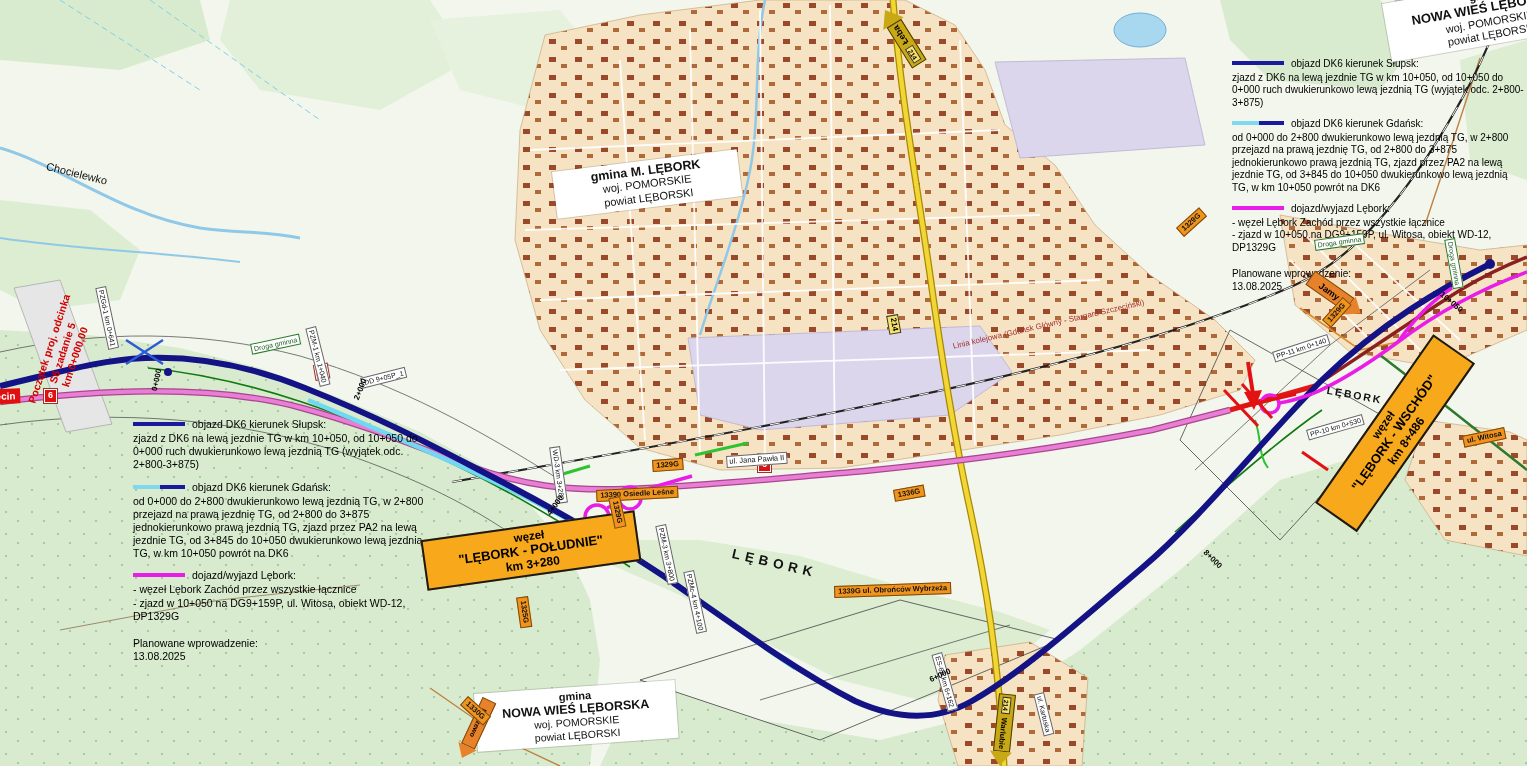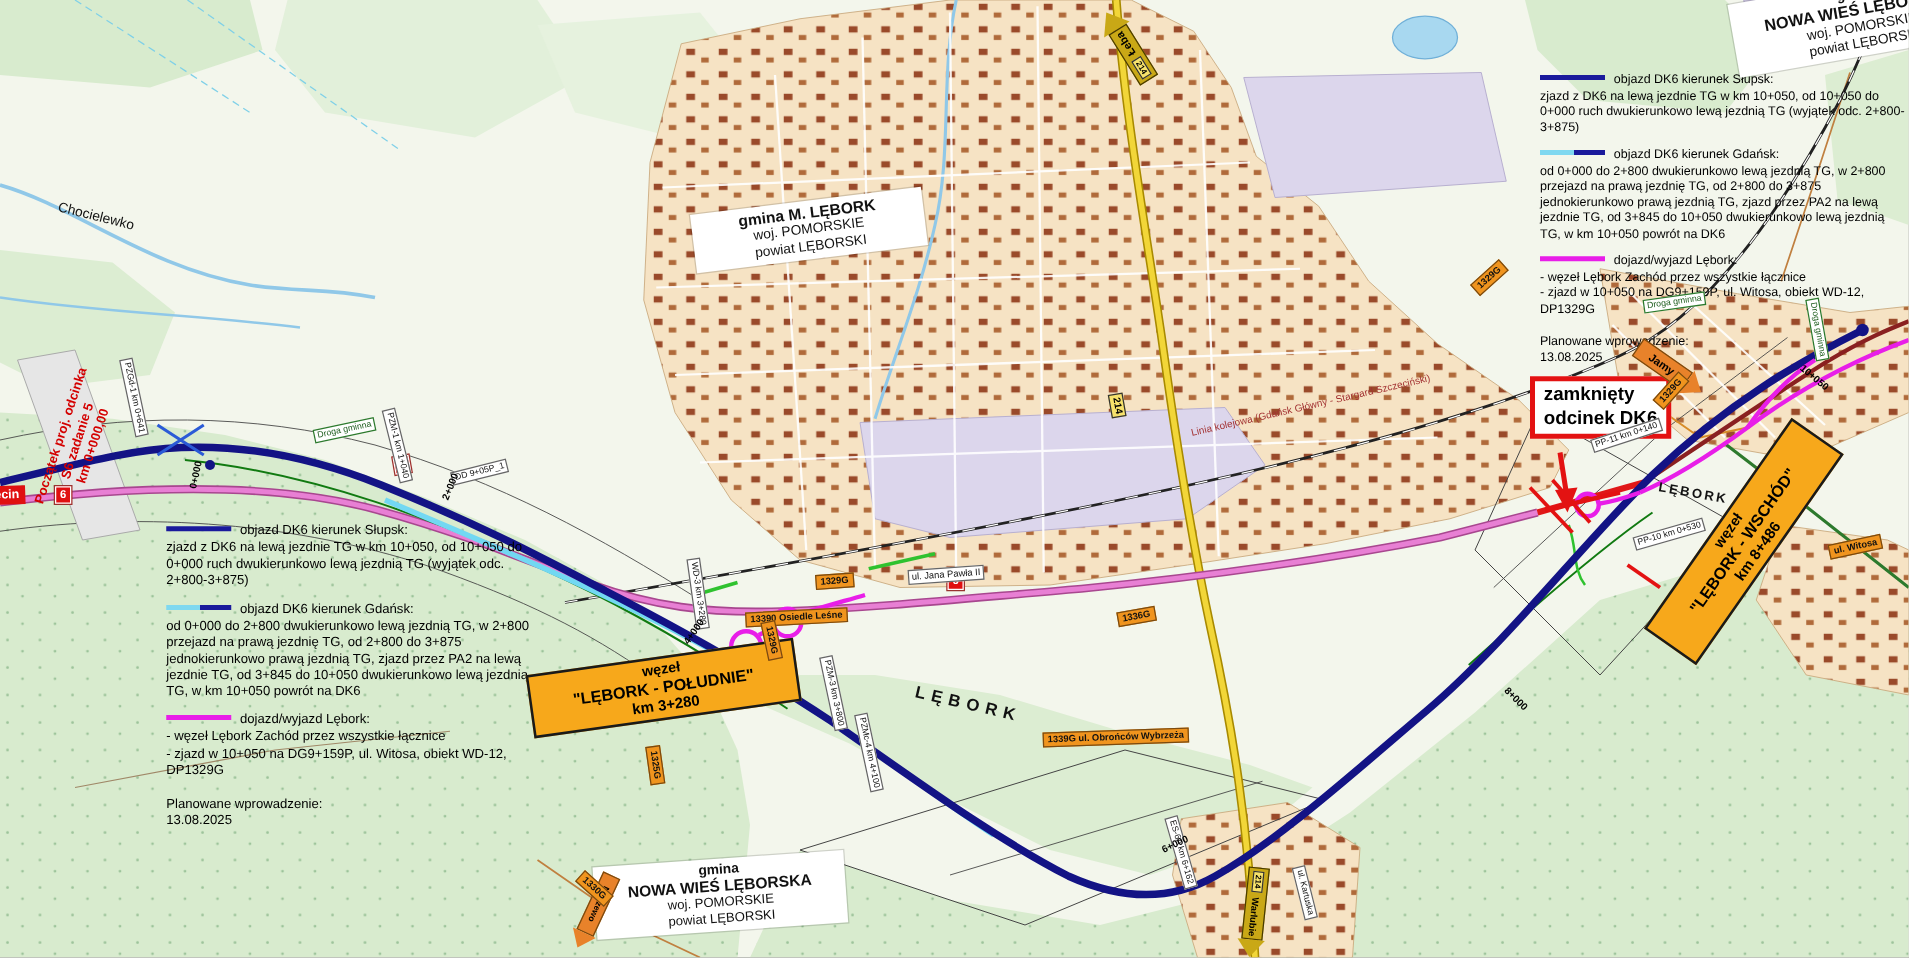--- a/index.html
+++ b/index.html
@@ -247,24 +247,20 @@
     <div class="gm-sub">powiat LĘBORSKI</div>
   </div>
 
   <div class="lbl boxwhite" style="left:474px;top:694px;width:185px;transform:rotate(-4deg);">
     <div class="gm-pre">gmina</div>
     <div class="gm-name" style="font-size:12.5px;">NOWA WIEŚ LĘBORSKA</div>
     <div class="gm-sub" style="font-size:10.5px;">woj. POMORSKIE</div>
     <div class="gm-sub" style="font-size:10.5px;">powiat LĘBORSKI</div>
   </div>
 
-  <div class="closedbox" style="left:1224px;top:301px;">
-    <div>zamknięty</div>
-    <div>odcinek DK6</div>
-  </div>
 
   <div class="nodebox" style="left:424px;top:540px;width:208px;transform:rotate(-8deg);">
     <div class="n1">węzeł</div>
     <div class="n2">"LĘBORK - POŁUDNIE"</div>
     <div class="n3">km 3+280</div>
   </div>
 
   <div class="nodebox" style="left:1336px;top:492px;width:198px;transform:rotate(-55deg);">
     <div class="n1">węzeł</div>
     <div class="n2">"LĘBORK - WSCHÓD"</div>

